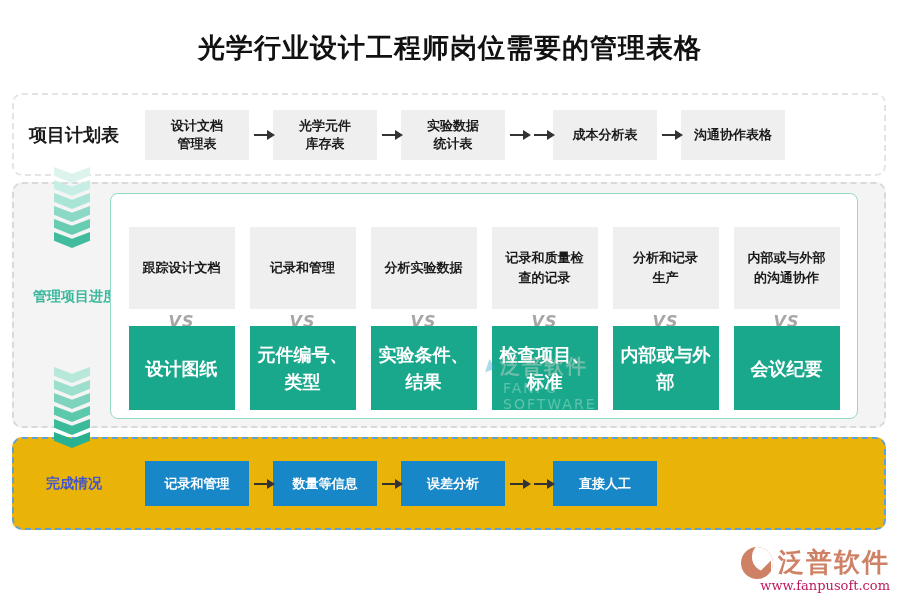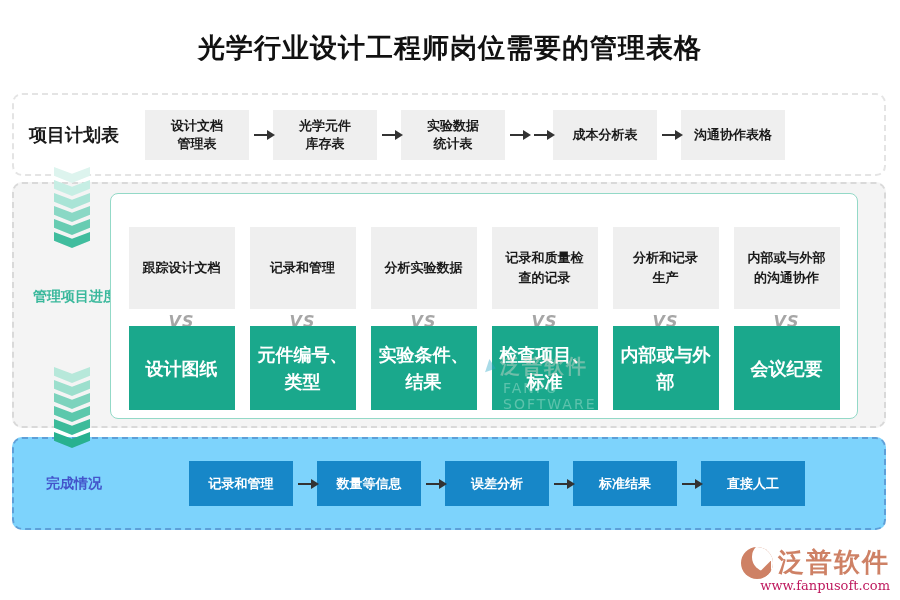--- a/index.html
+++ b/index.html
@@ -40,22 +40,22 @@
             color:#1a1a1a;white-space:pre-line;line-height:1.55;box-sizing:border-box;
             padding:0 2px;}
   .vs{height:17px;line-height:26px;color:#a6a6a6;font-weight:bold;font-style:italic;
       font-size:16px;letter-spacing:1px;}
   .data-box{width:106px;height:84px;background:#1aa88c;color:#fff;display:flex;
             align-items:center;justify-content:center;text-align:center;font-size:18px;
             font-weight:bold;box-sizing:border-box;padding:0 2px;line-height:1.5;}
 
   
   .sec-done{position:absolute;left:12px;top:437px;width:874px;height:93px;
-            border:2px dashed #5e9fd8;border-radius:10px;background:#7dd3fc;
-            box-sizing:border-box;display:flex;align-items:center;gap:44px;}
+            border:2px dashed #5e9fd8;border-radius:10px;background:#eab308;
+            box-sizing:border-box;display:flex;align-items:center;}
   .done-label{width:96px;margin-left:12px;text-align:center;color:#4355cb;
               font-weight:bold;font-size:14px;flex:0 0 auto;}
   .blue-box{width:104px;height:45px;background:#1787c8;color:#fff;font-size:13px;
             font-weight:bold;display:flex;align-items:center;justify-content:center;
             flex:0 0 auto;}
 
   
   .chevrons{position:absolute;left:54px;width:36px;display:flex;flex-direction:column;z-index:5;}
   .stack1{top:167px;}
   .stack2{top:367px;}
@@ -188,21 +188,20 @@
 
   <div class="sec-done">
     <div class="done-label">完成情况</div>
     <div class="flow">
       <div class="blue-box">记录和管理</div>
       <span class="arrow"></span>
       <div class="blue-box">数量等信息</div>
       <span class="arrow"></span>
       <div class="blue-box">误差分析</div>
       <span class="arrow"></span>
-      <div class="blue-box">标准结果</div>
       <span class="arrow"></span>
       <div class="blue-box">直接人工</div>
     </div>
   </div>
 
   <div class="watermark">
     <div class="wm-row">
       <span class="wm-icon"></span>
       <span class="wm-brand">泛普软件</span>
     </div>

